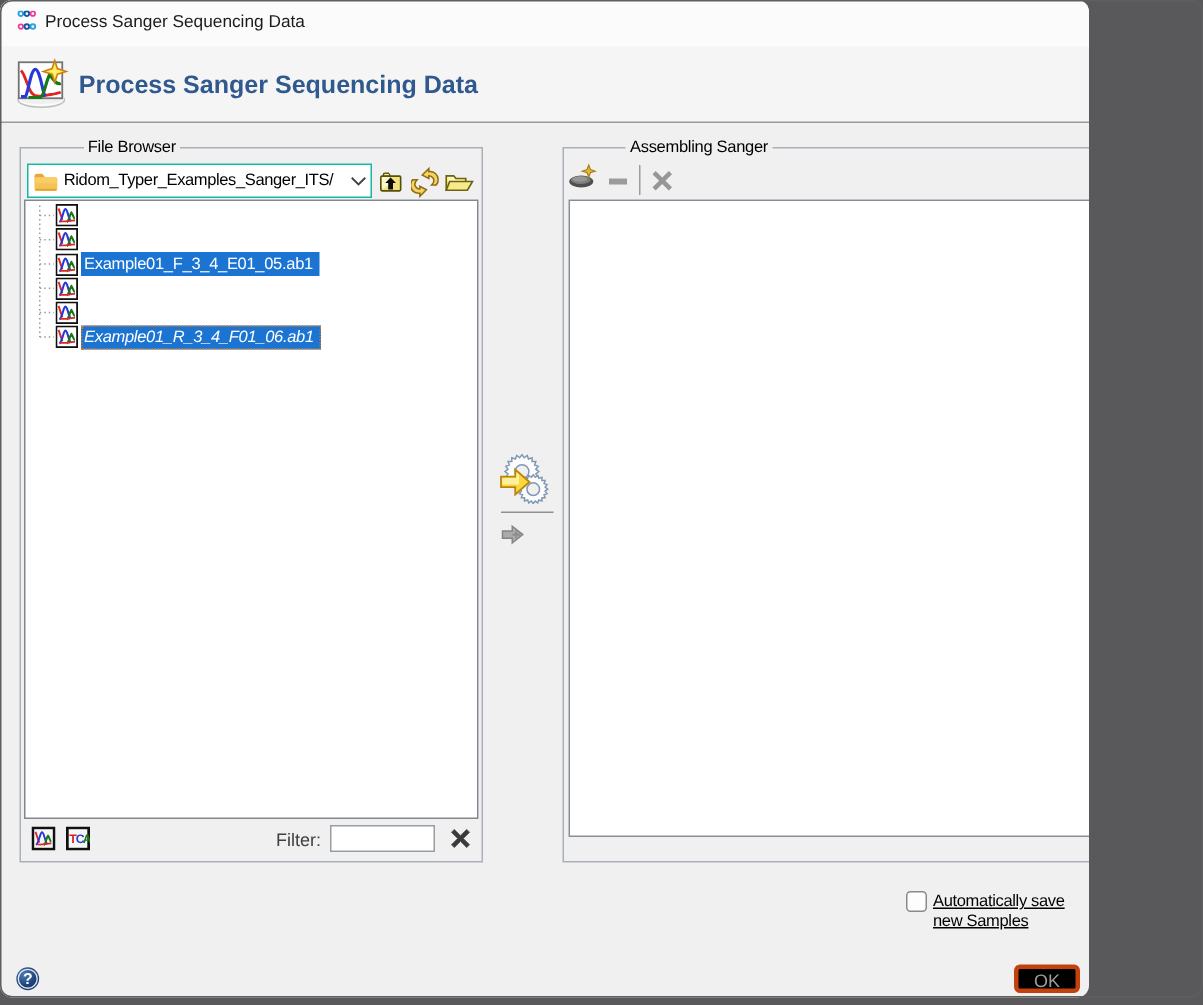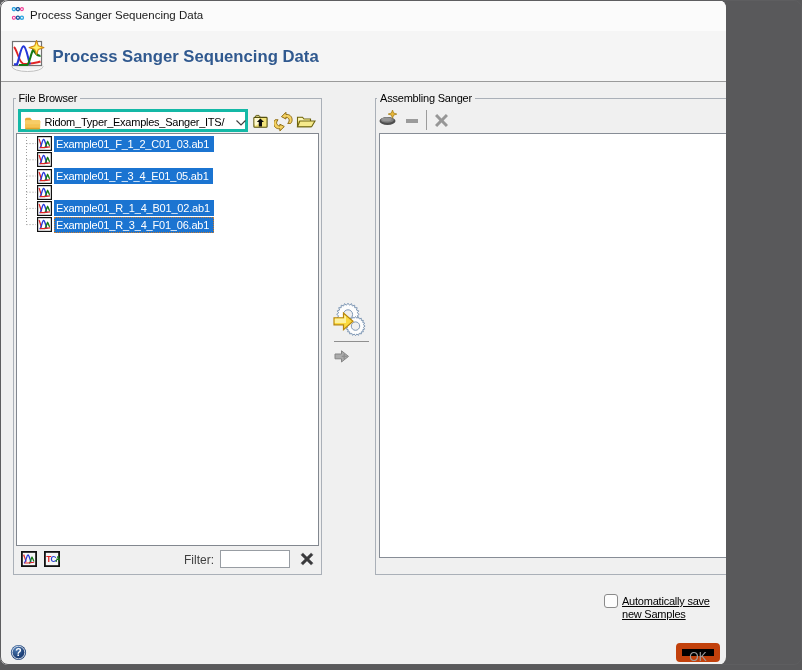--- a/index.html
+++ b/index.html
@@ -5,33 +5,33 @@
 * { margin:0; padding:0; box-sizing:border-box; }
 html,body { width:802px; height:670px; background:#59595b; font-family:"Liberation Sans",sans-serif; overflow:hidden; }
 .abs { position:absolute; }
 .win { position:absolute; left:0; top:0; width:726px; height:665px; background:#f0f0f0; border-radius:8px; overflow:hidden; }
 .winborder { position:absolute; left:0; top:0; width:802px; height:665px; border:1px solid #5e5e60; border-radius:8px; pointer-events:none; z-index:50; }
 .titlebar { position:absolute; left:0; top:0; width:802px; height:31px; background:#fbfbfb; }
 .title-text { position:absolute; left:30px; top:0; height:31px; line-height:31px; font-size:11.5px; color:#1b1b1b; }
 .header { position:absolute; left:0; top:31px; width:802px; height:51px; background:#f5f5f5; border-bottom:1px solid #9a9a9a; }
 .h1 { position:absolute; left:52.5px; top:47px; font-size:16.7px; font-weight:bold; color:#30598f; }
 .grp { position:absolute; border:1px solid #aab0b8; }
-.grplabel { position:absolute; font-size:11px; letter-spacing:-0.2px; color:#000; background:#f0f0f0; padding:0 3px; line-height:14px; z-index:3; }
-.combo { position:absolute; left:18px; top:109px; width:230px; height:23px; background:#fff; border:3px solid #14b8a6; }
+.grplabel { position:absolute; font-size:11px; letter-spacing:-0.2px; color:#000; background:#f0f0f0; padding:0 3px; line-height:14px; z-index:3;margin-left:40px; }
+.combo { position:absolute; left:18px; top:109px; width:230px; height:23px; background:#fff; border:1px solid #14b8a6; }
 .combo-text { position:absolute; left:23.5px; top:0; height:21px; line-height:21px; font-size:11px; letter-spacing:-0.25px; color:#000; white-space:nowrap; }
 .list { position:absolute; left:16px; top:133px; width:303px; height:413px; background:#fff; border:1px solid #82878f; }
 .sel { position:absolute; left:37px; top:0.1px; height:16px; line-height:16px; background:#1b74d1; color:#fff; font-size:11px; letter-spacing:-0.2px; padding:0 4.5px 0 2px; white-space:nowrap; }
-.sel.focus { outline:1px dotted #c87b2e; outline-offset:-1px; }
+.sel.focus { outline:1px dotted #c87b2e; outline-offset:-1px;font-style:italic; }
 .filterlabel { position:absolute; left:160px; top:552px; width:54px; text-align:right; font-size:12px; line-height:16px; color:#404040; }
 .filterinput { position:absolute; left:220px; top:550px; width:70px; height:18px; background:#fff; border:1px solid #989da3; }
 .panel { position:absolute; left:379px; top:133px; width:406px; height:425px; background:#fff; border:1px solid #878d96; }
 .chk { position:absolute; left:604px; top:594px; width:14px; height:14px; border:1px solid #8a8a8a; border-radius:3px; background:#fdfdfd; }
 .chklabel { position:absolute; left:622px; top:595px; font-size:11px; letter-spacing:-0.22px; line-height:13px; color:#000;text-decoration:underline; }
 .btn { position:absolute; top:643px; height:19px; border-radius:4px; font-size:12px; text-align:center; }
-.btn-ok { left:676px; width:44px; background:#000000; border:6px solid #c2410c; color:#9d9d9d; line-height:17px; }
+.btn-ok { left:676px; width:44px; background:#000000; border:3px solid #c2410c; color:#9d9d9d; line-height:17px; }
 .btn-cancel { left:726px; top:642px; width:64px; height:20px; background:#fefefe; border:1px solid #898989; color:#0d0d0d; line-height:18px;font-style:italic; }
 .vsep { position:absolute; background:#9c9c9c; }
 </style>
 </head>
 <body>
 <div class="win">
 
   <div class="titlebar"></div>
   <svg class="abs" style="left:11px;top:7px" width="14" height="14" viewBox="0 0 14 14">
     <circle cx="2.9" cy="2.1" r="1.55" fill="none" stroke="#2aa3df" stroke-width="1.3"></circle>
@@ -109,35 +109,33 @@
         <path d="M2,3 C2.8,4.5 3.2,7 4.6,10.5" stroke="#e02424" stroke-width="1.3" fill="none"></path>
         <path d="M2.6,12 C4.6,11 5.1,3.6 6.6,3.4 C8.1,3.6 8.6,9.4 10.1,11.6" stroke="#2638d8" stroke-width="1.4" fill="none"></path>
         <path d="M7.6,12 C9.1,11.2 9.6,6.6 10.6,5.6 C11.6,6.6 12.1,9.8 12.9,9.8" stroke="#167a16" stroke-width="1.4" fill="none"></path>
         <path d="M3,11.4 C5.5,12.2 8,11.2 13,10.9" stroke="#e02424" stroke-width="1.2" fill="none"></path>
       </symbol>
     </defs>
   </svg>
   <svg class="abs" style="left:37px;top:136.1px" width="15" height="15">
       <use href="#trace"></use>
     </svg>
-  <div class="sel" style="left:54px;top:135.5px;position:absolute">Example01_F_1_2_C01_03.ab1</div>
   <svg class="abs" style="left:37px;top:152.3px" width="15" height="15">
       <use href="#trace"></use>
     </svg>
   <svg class="abs" style="left:37px;top:168.5px" width="15" height="15">
       <use href="#trace"></use>
     </svg>
   <div class="sel" style="left:54px;top:167.9px;position:absolute">Example01_F_3_4_E01_05.ab1</div>
   <svg class="abs" style="left:37px;top:184.7px" width="15" height="15">
       <use href="#trace"></use>
     </svg>
   <svg class="abs" style="left:37px;top:200.9px" width="15" height="15">
       <use href="#trace"></use>
     </svg>
-  <div class="sel" style="left:54px;top:200.3px;position:absolute">Example01_R_1_4_B01_02.ab1</div>
   <svg class="abs" style="left:37px;top:217.1px" width="15" height="15">
       <use href="#trace"></use>
     </svg>
   <div class="sel focus" style="left:54px;top:216.5px;position:absolute">Example01_R_3_4_F01_06.ab1</div>
 
   <svg class="abs" style="left:21px;top:551px" width="16" height="16" viewBox="0 0 16 16">
     <rect x="0.9" y="0.9" width="14.2" height="14.2" fill="#f6f6f6" stroke="#111" stroke-width="1.8"></rect>
     <path d="M2.6,3.6 C3.4,5.2 3.9,7.6 5.2,10.8" stroke="#e02424" stroke-width="1.25" fill="none"></path>
     <path d="M3,12.2 C5,11.2 5.6,4 7,3.8 C8.4,4 9,9.6 10.4,11.8" stroke="#2638d8" stroke-width="1.3" fill="none"></path>
     <path d="M8.2,12.4 C9.6,11.6 10,7.2 11,6.2 C12,7.2 12.4,10.2 13.2,10.2" stroke="#167a16" stroke-width="1.3" fill="none"></path>

